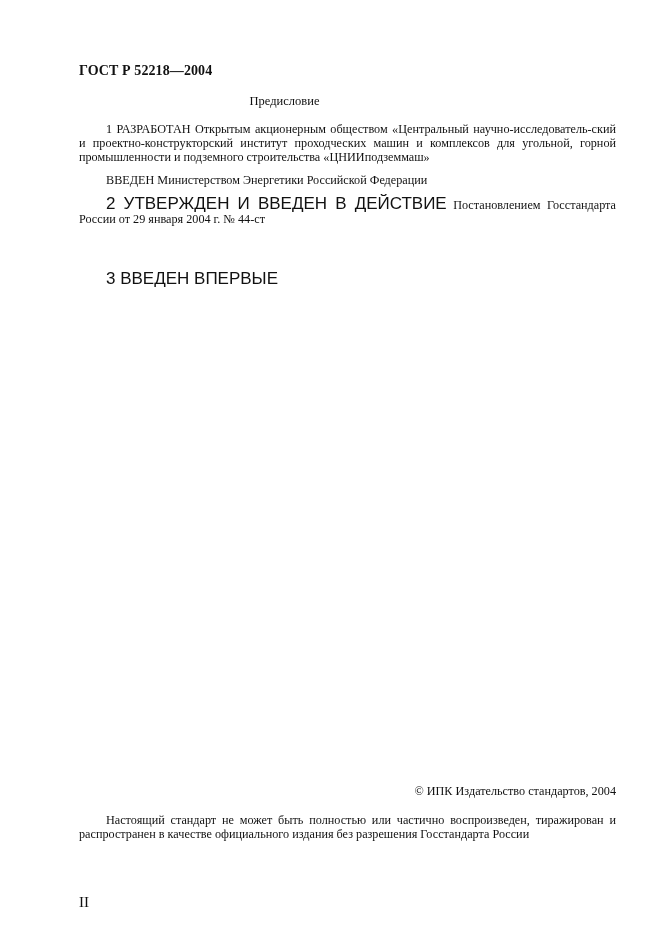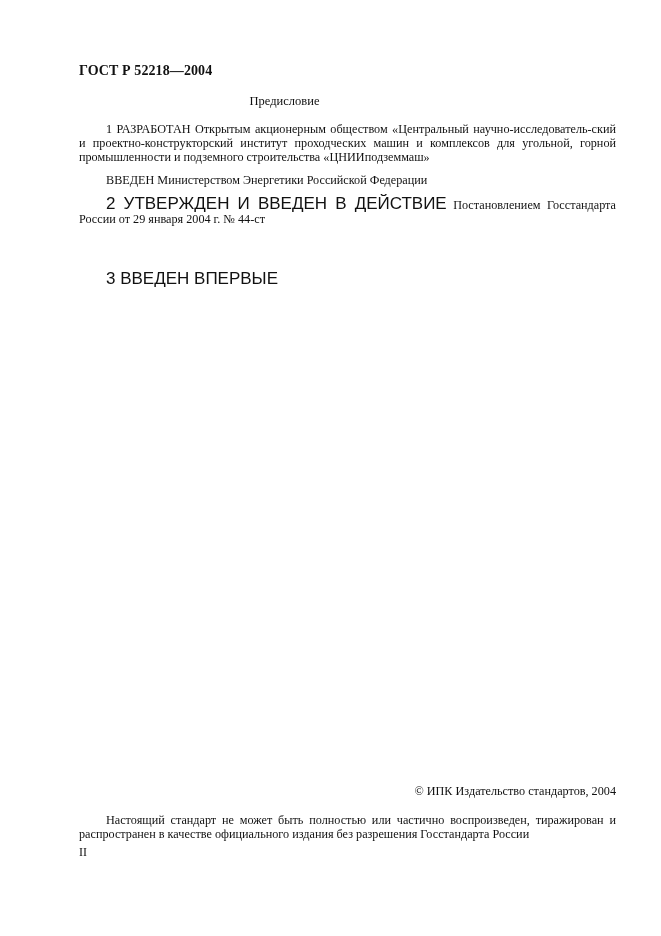--- a/index.html
+++ b/index.html
@@ -10,21 +10,21 @@
   .title { left: 0; width: 569px; top: 94px; text-align: center; font-size: 12.5px; }
   .para { left: 79px; width: 537px; line-height: 14px; text-align: justify; text-align-last: left; }
   .indent { text-indent: 27px; }
   .sans { font-family: "Liberation Sans", sans-serif; font-size: 17px; }
   .p1 { top: 122px; }
   .p2 { top: 173px; }
   .p3 { top: 197px; }
   .p4 { top: 236px; margin-top: 36px; }
   .copyright { right: 45px; top: 784px; font-size: 12.2px; }
   .notice { top: 813px; }
-  .pagenum { left: 79px; top: 845px; font-size: 12px; }
+  .pagenum { left: 79px; top: 894px; font-size: 15px; }
 </style>
 </head>
 <body>
 
 <div class="abs header">ГОСТ Р 52218—2004</div>
 
 <div class="abs title">Предисловие</div>
 
 <div class="abs para indent p1">
   <span>1 РАЗРАБОТАН</span><span> Открытым акционерным обществом «Центральный научно-исследователь-ский и проектно-конструкторский институт проходческих машин и комплексов для угольной, горной промышленности и подземного строительства «ЦНИИподземмаш»</span>

